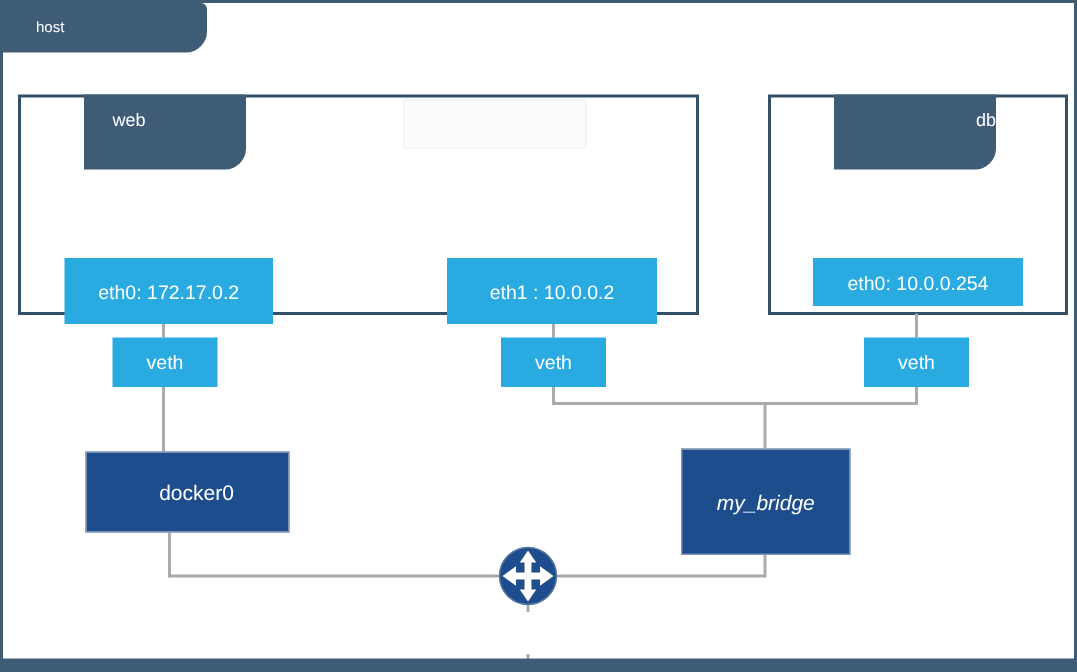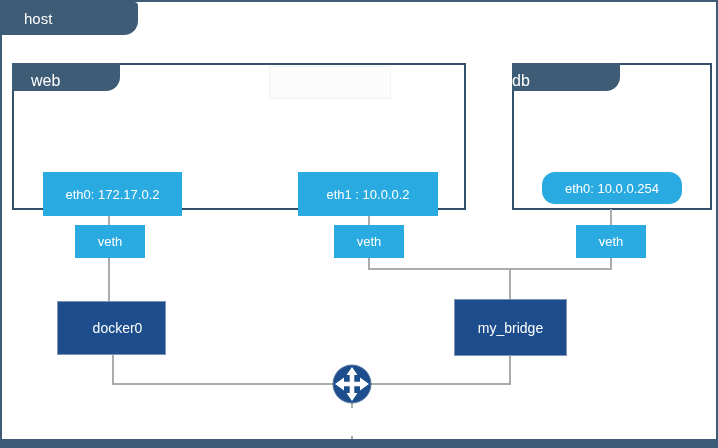--- a/index.html
+++ b/index.html
@@ -16,32 +16,33 @@
   .canvas{
     position:relative;width:714px;height:444px;
     background:var(--background);
     border:2px solid var(--tab-slate);
     overflow:hidden;
   }
   .host-tab{
     position:absolute;left:0;top:0;width:136px;height:33px;
     background:var(--tab-slate);
     border-bottom-right-radius:14px;border-top-right-radius:4px;
-    color:var(--label-text);font-size:15px;line-height:33px;
+    color:var(--label-text);font-size:10px;line-height:33px;
     padding-left:22px;box-sizing:border-box;
   }
   .group-box{
     position:absolute;border:2px solid var(--box-border);
     background:transparent;box-sizing:border-box;
   }
   .group-tab{
-    position:absolute;height:28px;background:var(--tab-slate);
+    position:absolute;height:50px;background:var(--tab-slate);
     border-bottom-right-radius:14px;
-    color:var(--label-text);font-size:16px;line-height:35px;
+    color:var(--label-text);font-size:12px;line-height:35px;
     box-sizing:border-box;
+    margin-left:44px;
   }
   .chip{
     position:absolute;background:var(--bright-blue);
     color:var(--label-text);font-size:13px;
     display:flex;align-items:center;justify-content:center;
     box-sizing:border-box;
   }
   .bridge{
     position:absolute;background:var(--navy);
     border:1px solid rgba(170,180,195,0.7);
@@ -65,47 +66,47 @@
 
 <div class="canvas">
 
   <div class="host-tab">host</div>
 
   <div class="group-box" style="left:10px;top:61px;width:454px;height:147px;"></div>
   <div class="group-tab" style="left:10px;top:61px;width:108px;padding-left:19px;">web</div>
   <div class="artifact" style="left:267px;top:64px;width:122px;height:33px;"></div>
 
   <div class="group-box" style="left:510px;top:61px;width:200px;height:147px;"></div>
-  <div class="group-tab" style="left:510px;top:61px;width:108px;text-align:left;">db</div>
+  <div class="group-tab" style="left:510px;top:61px;width:108px;text-align:right;">db</div>
 
   <div class="line" style="left:106px;top:207px;width:2px;height:16px;"></div>
   <div class="line" style="left:106px;top:256px;width:2px;height:43px;"></div>
   <div class="line" style="left:366px;top:207px;width:2px;height:16px;"></div>
   <div class="line" style="left:608px;top:207px;width:2px;height:16px;"></div>
   <div class="line" style="left:366px;top:256px;width:2px;height:12px;"></div>
   <div class="line" style="left:608px;top:256px;width:2px;height:12px;"></div>
   <div class="line" style="left:366px;top:266px;width:244px;height:2px;"></div>
   <div class="line" style="left:507px;top:267px;width:2px;height:30px;"></div>
   <div class="line" style="left:110px;top:353px;width:2px;height:30px;"></div>
   <div class="line" style="left:110px;top:381px;width:222px;height:2px;"></div>
   <div class="line" style="left:507px;top:354px;width:2px;height:29px;"></div>
   <div class="line" style="left:368px;top:381px;width:140px;height:2px;"></div>
   <div class="line" style="left:349px;top:401px;width:2px;height:5px;"></div>
   <div class="line" style="left:349px;top:434px;width:2px;height:8px;"></div>
 
   <div class="chip" style="left:41px;top:170px;width:139px;height:44px;">eth0: 172.17.0.2</div>
   <div class="chip" style="left:296px;top:170px;width:140px;height:44px;">eth1 : 10.0.0.2</div>
-  <div class="chip" style="left:540px;top:170px;width:140px;height:32px;border-radius:13px;">eth0: 10.0.0.254</div>
+  <div class="chip" style="left:540px;top:170px;width:140px;height:32px;">eth0: 10.0.0.254</div>
 
   <div class="chip" style="left:73px;top:223px;width:70px;height:33px;">veth</div>
   <div class="chip" style="left:332px;top:223px;width:70px;height:33px;">veth</div>
   <div class="chip" style="left:574px;top:223px;width:70px;height:33px;">veth</div>
 
-  <div class="bridge" style="left:55px;top:299px;width:109px;height:54px;padding-left:12px;">docker0</div>
-  <div class="bridge" style="left:452px;top:297px;width:113px;height:57px;">my_bridge</div>
+  <div class="bridge" style="left:55px;top:299px;width:136px;height:54px;padding-left:12px;">docker0</div>
+  <div class="bridge" style="left:452px;top:297px;width:113px;height:71px;font-style:italic;">my_bridge</div>
 
   <svg class="router" style="left:330px;top:362px;" width="40" height="40" viewBox="0 0 40 40">
     <circle cx="20" cy="20" r="19" fill="#1d4d8c" stroke="#56789f" stroke-width="1"></circle>
     <polygon fill="#ffffff" points="20,3 25.5,11 22.3,11 22.3,20 17.7,20 17.7,11 14.5,11"></polygon>
     <polygon fill="#ffffff" points="20,37 25.5,29 22.3,29 22.3,20 17.7,20 17.7,29 14.5,29"></polygon>
     <polygon fill="#ffffff" points="3,20 12,13.5 12,17.7 20,17.7 20,22.3 12,22.3 12,26.5"></polygon>
     <polygon fill="#ffffff" points="37,20 28,13.5 28,17.7 20,17.7 20,22.3 28,22.3 28,26.5"></polygon>
   </svg>
 
 

